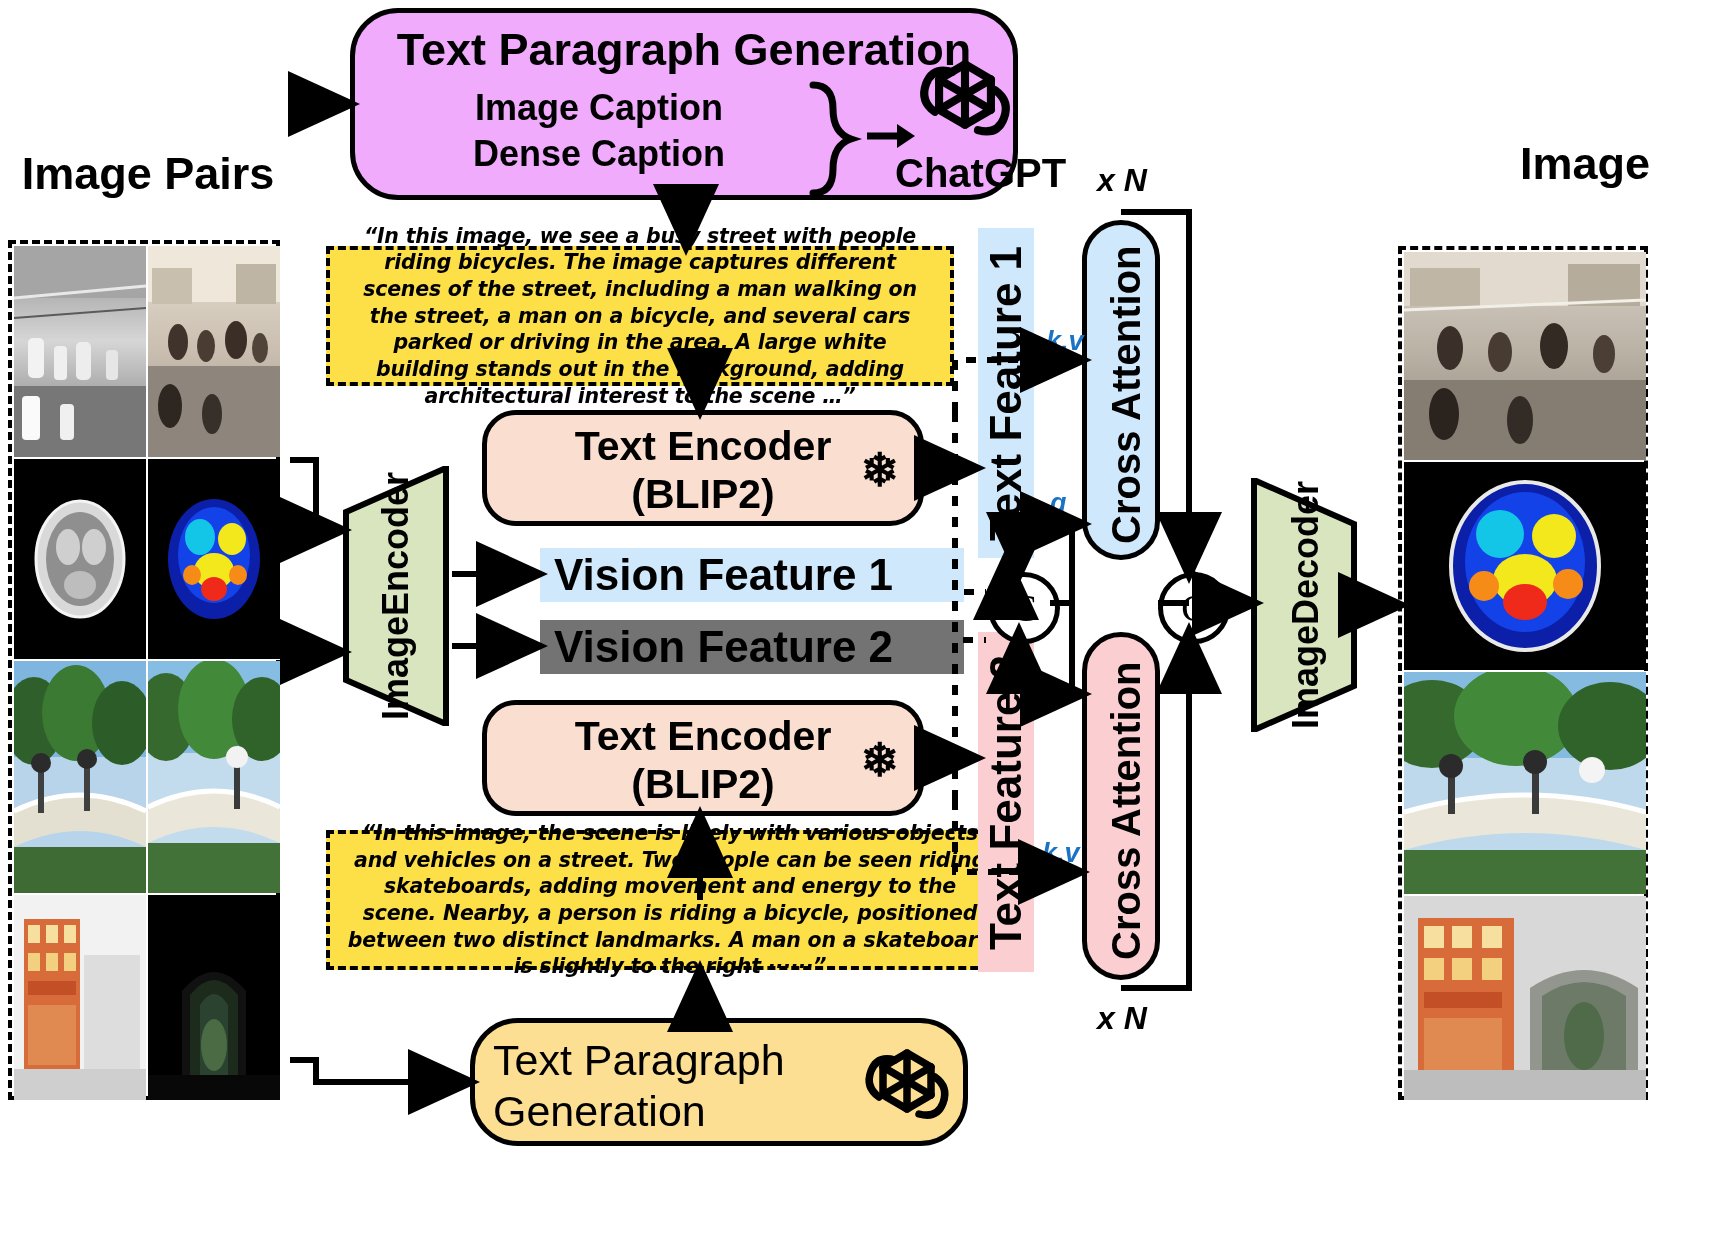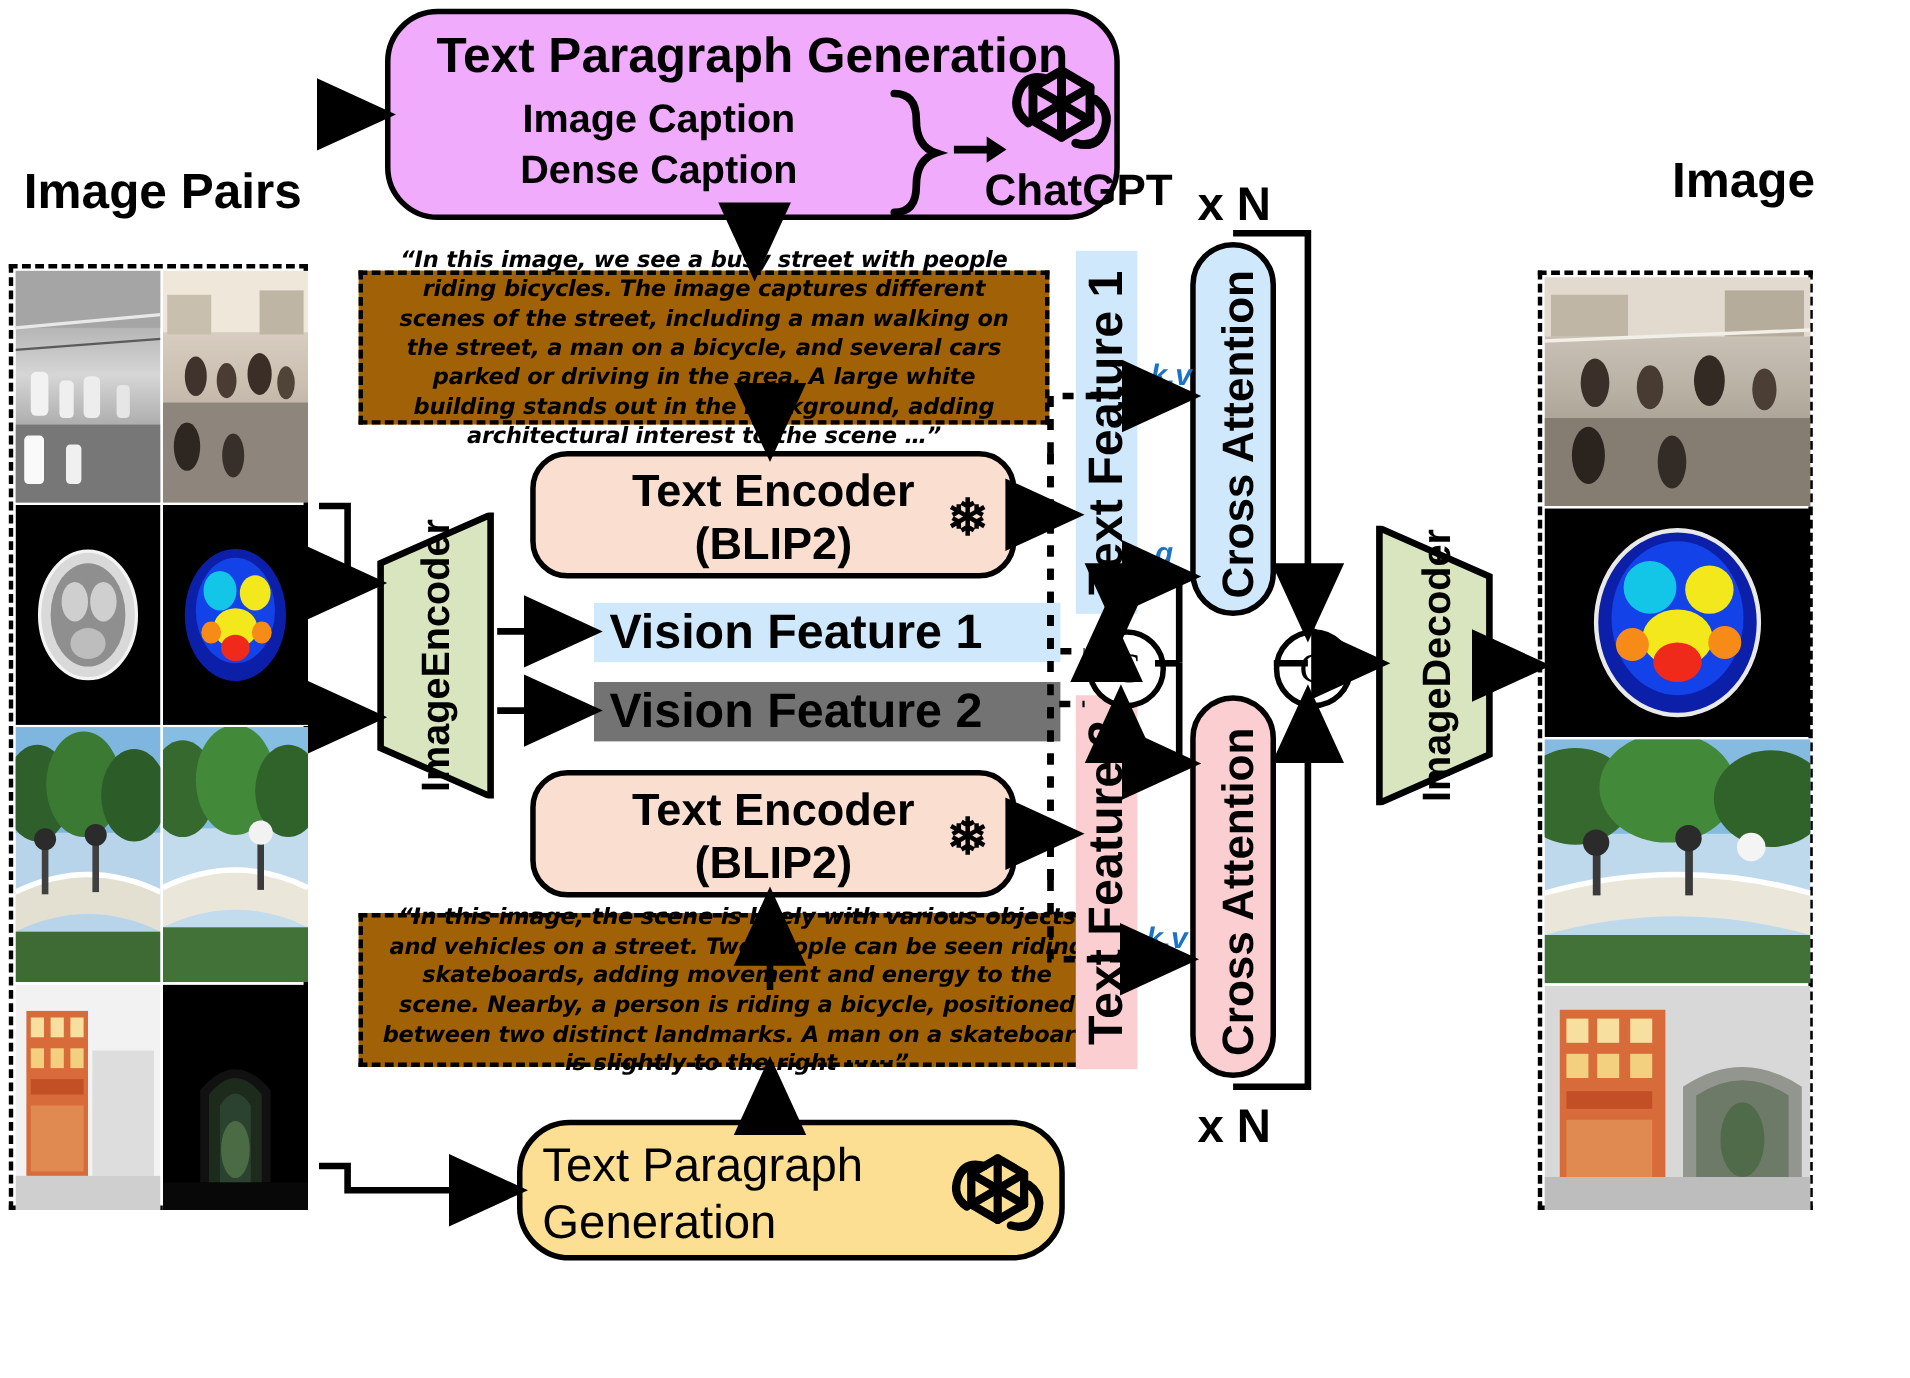--- a/index.html
+++ b/index.html
@@ -23,21 +23,21 @@
   .vlabel{
     position:absolute;display:flex;align-items:center;justify-content:center;
     writing-mode:vertical-rl;transform:rotate(180deg);
     font-weight:bold;text-align:center;line-height:1.05;
   }
 
   .title-big{position:absolute;font-weight:bold;font-size:45px;line-height:1.05;text-align:center;}
 
   
   .quote-box{
-    position:absolute;border:4px dashed #000;background:#a16207;box-sizing:border-box;
+    position:absolute;border:4px dashed #000;background:#fde047;box-sizing:border-box;
     display:flex;align-items:center;justify-content:center;
     padding:6px 14px;
   }
   .quote-box .q{
     font-family:"DejaVu Sans", sans-serif;
     font-style:italic;font-weight:bold;font-size:20.5px;line-height:1.30;
     text-align:center;letter-spacing:-0.2px;
   }
 
   
@@ -53,21 +53,21 @@
 
   
   .cnode{
     position:absolute;border:5px solid #000;border-radius:50%;background:#fff;
     display:flex;align-items:center;justify-content:center;
     font-size:38px;font-weight:400;font-family:"Liberation Serif",serif;
   }
 
   
   .qkv{position:absolute;color:#1a73c4;font-weight:bold;font-style:italic;font-size:27px;}
-  .xn{position:absolute;font-weight:bold;font-size:43px;}
+  .xn{position:absolute;font-weight:bold;font-style:italic;font-size:32px;}
 
   
   svg.wires{position:absolute;left:0;top:0;width:1736px;height:1253px;pointer-events:none;}
 
   
   .thumb{position:absolute;overflow:hidden;}
 
   .snow{font-size:46px;line-height:1;}
 </style>
 </head>

